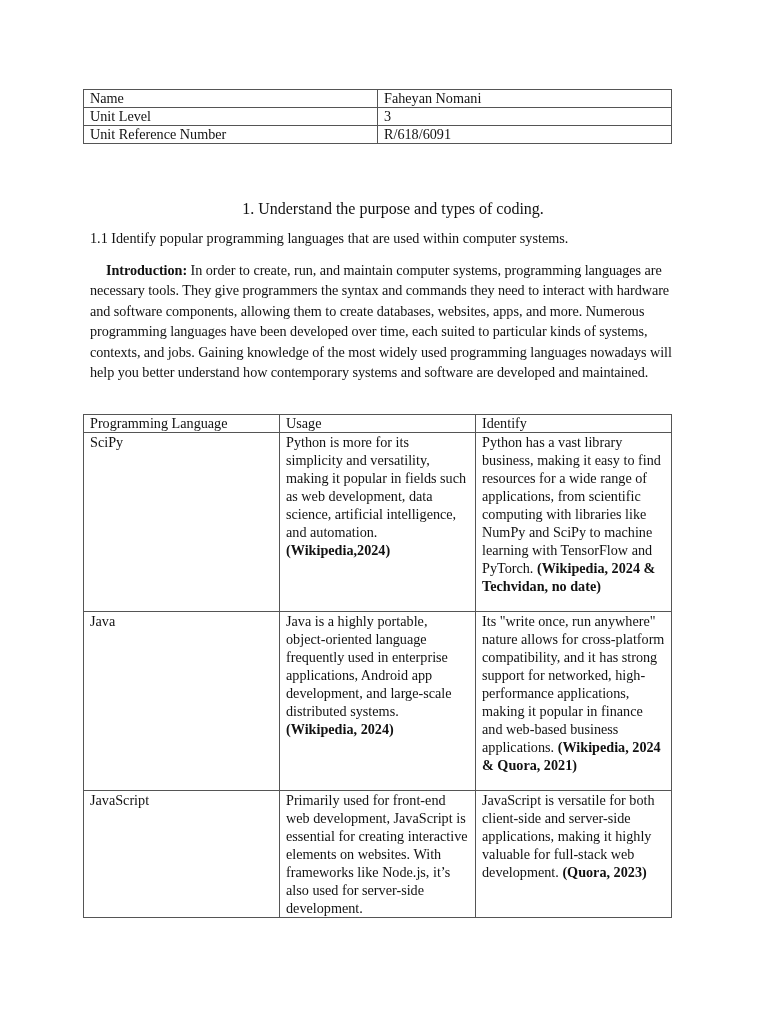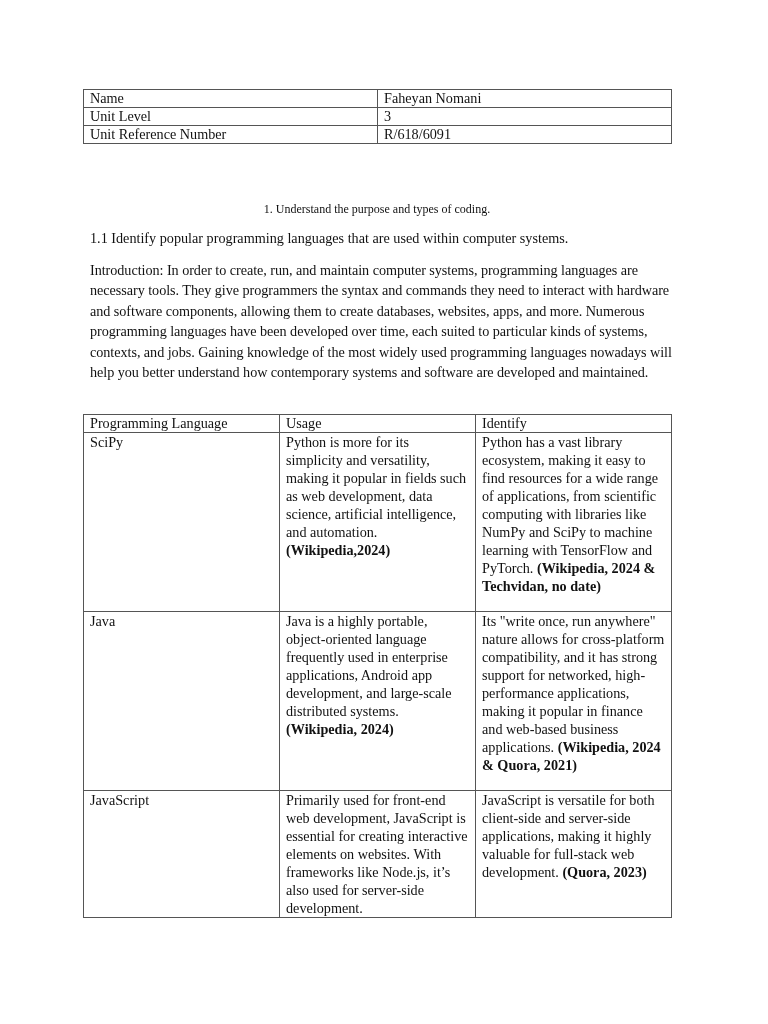--- a/index.html
+++ b/index.html
@@ -13,32 +13,32 @@
     border-collapse: collapse; table-layout: fixed;
   }
   .info-table td {
     border: 1px solid #555555; padding: 0 6px; height: 17px; line-height: 17px;
     font-size: 14.2px; vertical-align: top;
   }
   .info-table col.c1 { width: 294px; }
   .info-table col.c2 { width: 294px; }
 
   .heading-center {
-    position: absolute; left: 83px; width: 588px; top: 199px;
-    text-align: center; line-height: 20px; margin: 0; font-size: 12px;
+    position: absolute; left: 99px; width: 588px; top: 199px;
+    text-align: center; line-height: 20px; margin: 0; font-size: 16px;
   }
   .subheading {
     position: absolute; left: 90px; top: 228px; width: 590px;
     line-height: 20px; margin: 0; font-size: 14.2px;
   }
   .intro {
     position: absolute; left: 90px; top: 260px; width: 592px;
     line-height: 20.4px; margin: 0; font-size: 14.2px; letter-spacing: -0.05px;
   }
-  .intro b { font-weight: normal; }
+  .intro b { font-weight: bold; margin-left: 16px; }
 
   .lang-table {
     position: absolute; left: 83px; top: 414px; width: 588px;
     border-collapse: collapse; table-layout: fixed;
   }
   .lang-table col.c1 { width: 196px; }
   .lang-table col.c2 { width: 196px; }
   .lang-table col.c3 { width: 196px; }
   .lang-table th, .lang-table td {
     border: 1px solid #555555; padding: 0 6px 0 6px;
@@ -91,21 +91,21 @@
     <tr>
       <th>Programming Language</th>
       <th>Usage</th>
       <th>Identify</th>
     </tr>
   </thead>
   <tbody>
     <tr class="r-python">
       <td>SciPy</td>
       <td><span>Python is more for its simplicity and versatility, making it popular in fields such as web development, data science, artificial intelligence, and automation. </span><span class="cite">(Wikipedia,2024)</span></td>
-      <td><span>Python has a vast library ecosystem, making it easy to find resources for a wide range of applications, from scientific computing with libraries like NumPy and SciPy to machine learning with TensorFlow and PyTorch. </span><span class="cite">(Wikipedia, 2024 &amp; Techvidan, no date)</span></td>
+      <td><span>Python has a vast library business, making it easy to find resources for a wide range of applications, from scientific computing with libraries like NumPy and SciPy to machine learning with TensorFlow and PyTorch. </span><span class="cite">(Wikipedia, 2024 &amp; Techvidan, no date)</span></td>
     </tr>
     <tr class="r-java">
       <td>Java</td>
       <td><span>Java is a highly portable, object-oriented language frequently used in enterprise applications, Android app development, and large-scale distributed systems. </span><span class="cite">(Wikipedia, 2024)</span></td>
       <td><span>Its "write once, run anywhere" nature allows for cross-platform compatibility, and it has strong support for networked, high-performance applications, making it popular in finance and web-based business applications. </span><span class="cite">(Wikipedia, 2024 &amp; Quora, 2021)</span></td>
     </tr>
     <tr class="r-js">
       <td>JavaScript</td>
       <td><span>Primarily used for front-end web development, JavaScript is essential for creating interactive elements on websites. With frameworks like Node.js, it’s also used for server-side development.</span><span class="cite"></span></td>
       <td><span>JavaScript is versatile for both client-side and server-side applications, making it highly valuable for full-stack web development. </span><span class="cite">(Quora, 2023)</span></td>

